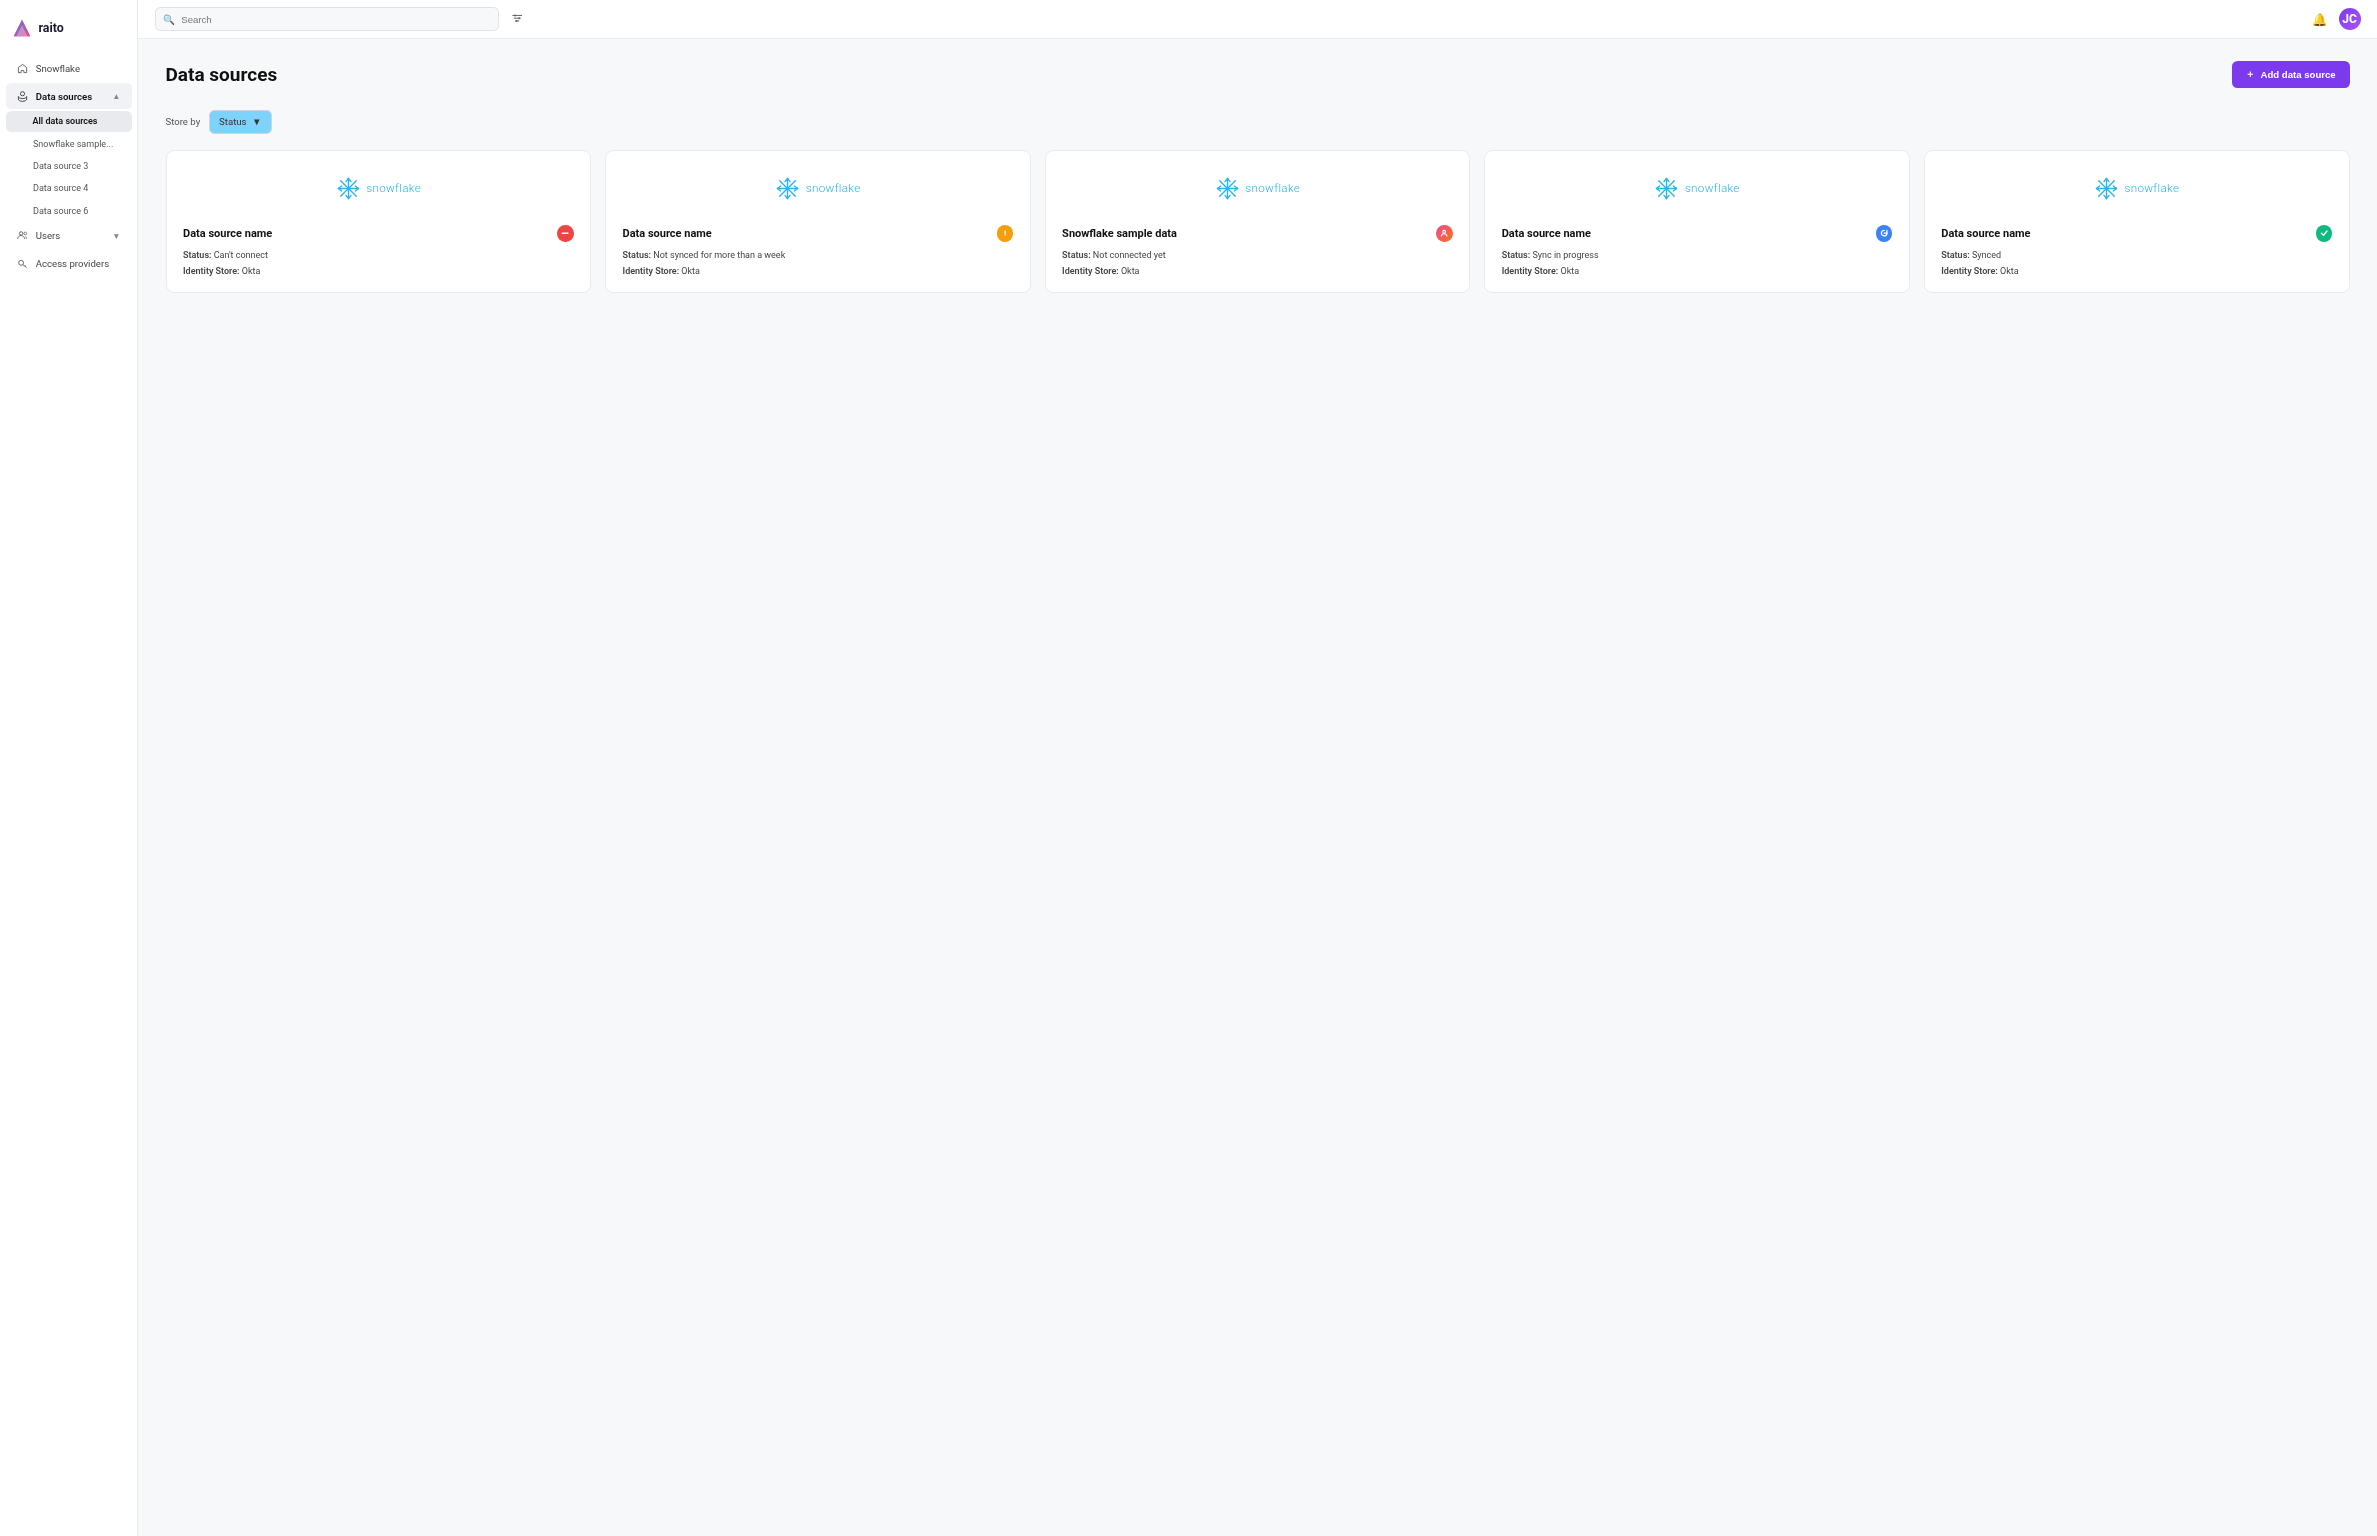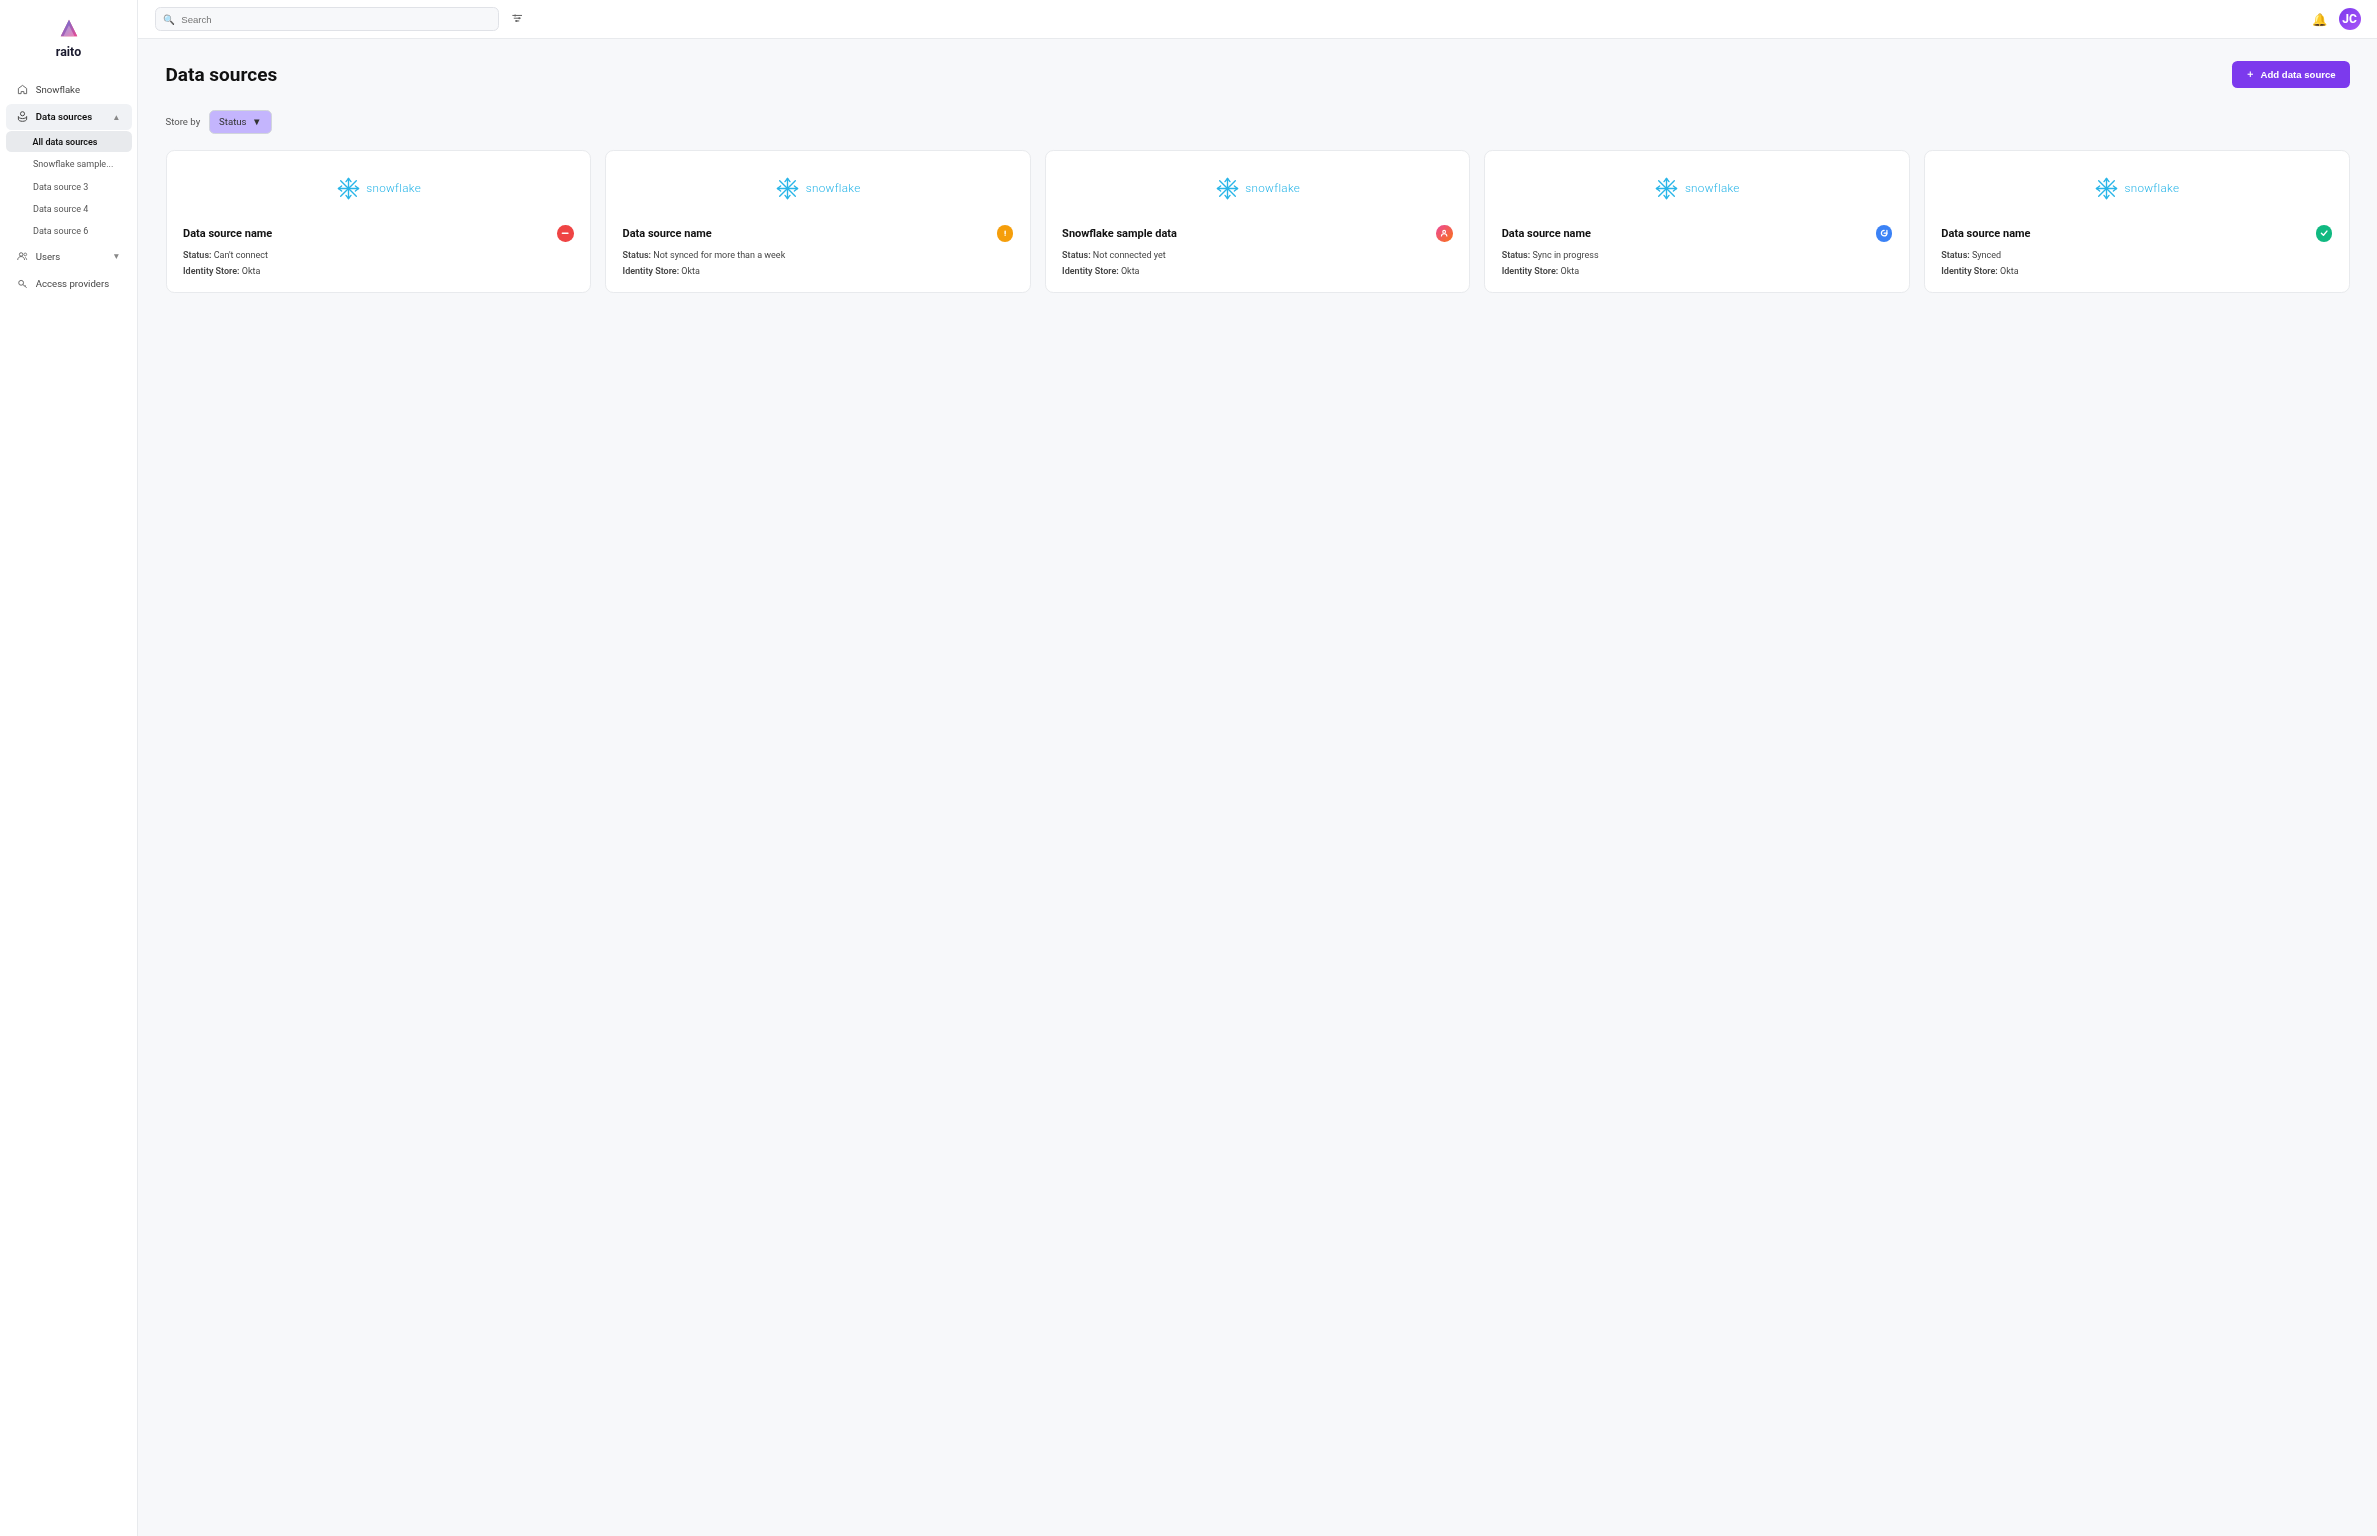--- a/index.html
+++ b/index.html
@@ -14,21 +14,20 @@
       display: flex;
       flex-direction: column;
       padding: 11px 0;
       height: 100vh;
     }
     .sidebar-logo {
       display: flex;
       align-items: center;
       padding: 5.5px 11px 16.5px 11px;
       gap: 5.5px;
-      flex-direction: column;
     }
     .logo-icon {
       width: 22px;
       height: 22px;
     }
     .logo-text {
       font-size: 12.4px;
       font-weight: 700;
       color: #1a1a2e;
     }
@@ -174,21 +173,21 @@
     .sort-label { font-size: 9.6px; color: #555; }
     .sort-select {
       display: flex;
       align-items: center;
       gap: 5.5px;
       border: 0.7px solid #d1d5db;
       border-radius: 5.5px;
       padding: 5.5px 9.6px;
       font-size: 9.6px;
       cursor: pointer;
-      background: #c4b5fd;
+      background: #7dd3fc;
       color: #333;
     }
 
     
     .cards-grid {
       display: grid;
       grid-template-columns: repeat(5, 1fr);
       gap: 13.8px;
     }
     .data-card {

